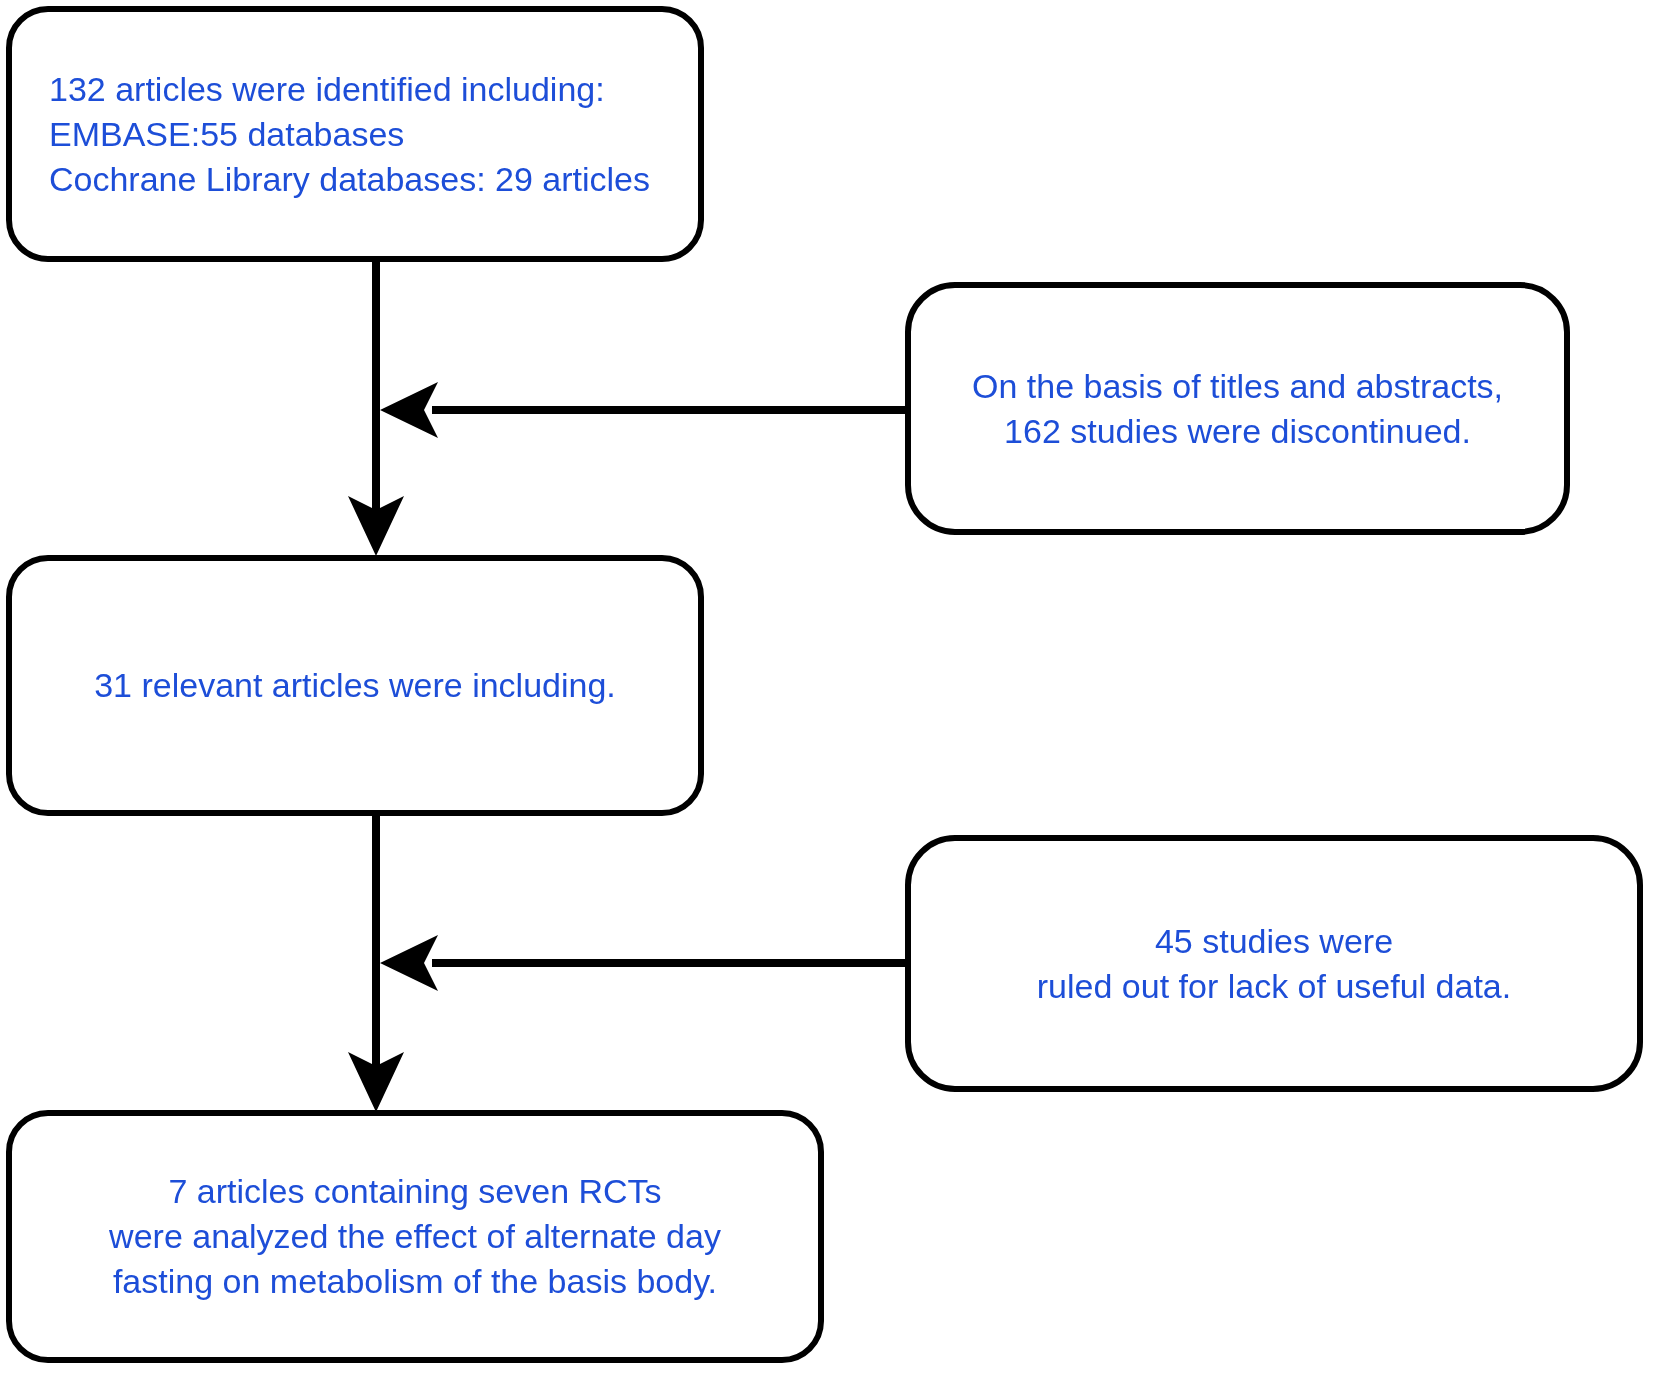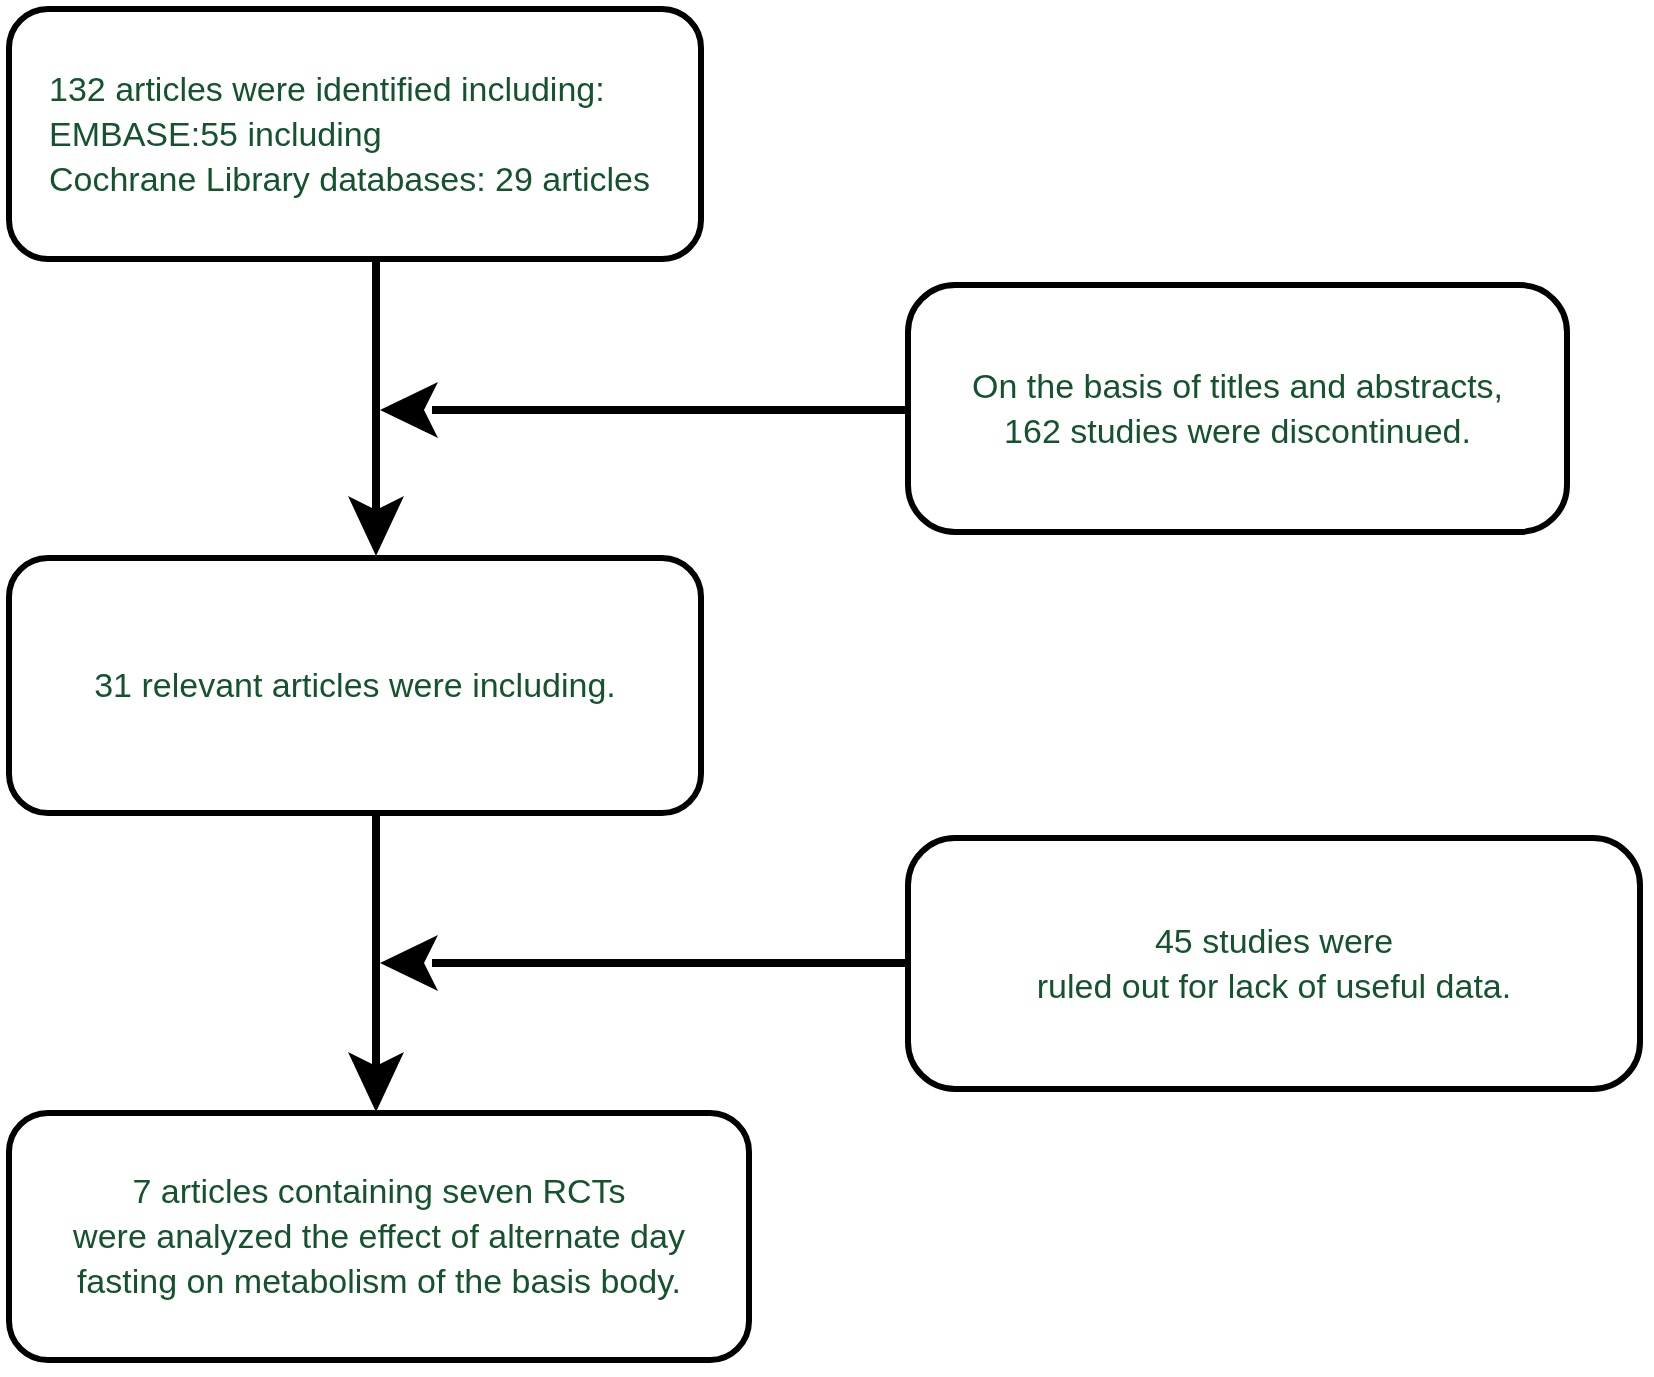--- a/index.html
+++ b/index.html
@@ -2,21 +2,21 @@
 <html><head>
 <meta charset="utf-8">
 <style>
   html, body { margin: 0; padding: 0; background: #ffffff; }
   #figure {
     position: relative;
     width: 1654px;
     height: 1377px;
     background: #ffffff;
     font-family: "Liberation Sans", "DejaVu Sans", sans-serif;
-    color: #14532d;
+    color: #1d4ed8;
     overflow: hidden;
   }
   .box {
     position: absolute;
     box-sizing: border-box;
     background: #ffffff;
     border: 6px solid #000000;
     display: flex;
     flex-direction: column;
     justify-content: center;
@@ -27,40 +27,40 @@
   .box .line { white-space: nowrap; }
   .left-col  { border-radius: 42px; }
   .right-col { border-radius: 50px; }
   .align-left   { align-items: flex-start; text-align: left; padding-left: 37px; }
   .align-center { align-items: center; text-align: center; padding: 0 8px; }
 
   #box-identified { left: 6px;   top: 6px;    width: 698px; height: 256px; }
   #box-screened   { left: 905px; top: 282px;  width: 665px; height: 253px; }
   #box-relevant   { left: 6px;   top: 555px;  width: 698px; height: 261px; }
   #box-ruledout   { left: 905px; top: 835px;  width: 738px; height: 257px; }
-  #box-included   { left: 6px;   top: 1110px; width: 746px; height: 253px; align-items: center; }
+  #box-included   { left: 6px;   top: 1110px; width: 818px; height: 253px; align-items: center; }
 
   #arrow-layer {
     position: absolute;
     left: 0; top: 0;
     width: 1654px; height: 1377px;
     z-index: 2;
     pointer-events: none;
   }
   #arrow-layer .shaft { stroke: #000000; stroke-width: 8px; fill: none; }
   #arrow-layer .head  { fill: #000000; stroke: none; }
 </style>
 </head>
 <body>
 
 <div id="figure">
 
   <div class="box left-col align-left" id="box-identified">
     <div class="line">132 articles were identified including:</div>
-    <div class="line">EMBASE:55 including</div>
+    <div class="line">EMBASE:55 databases</div>
     <div class="line">Cochrane Library databases: 29 articles</div>
   </div>
 
   <div class="box right-col align-center" id="box-screened">
     <div class="line">On the basis of titles and abstracts,</div>
     <div class="line">162 studies were discontinued.</div>
   </div>
 
   <div class="box left-col align-center" id="box-relevant">
     <div class="line">31 relevant articles were including.</div>

